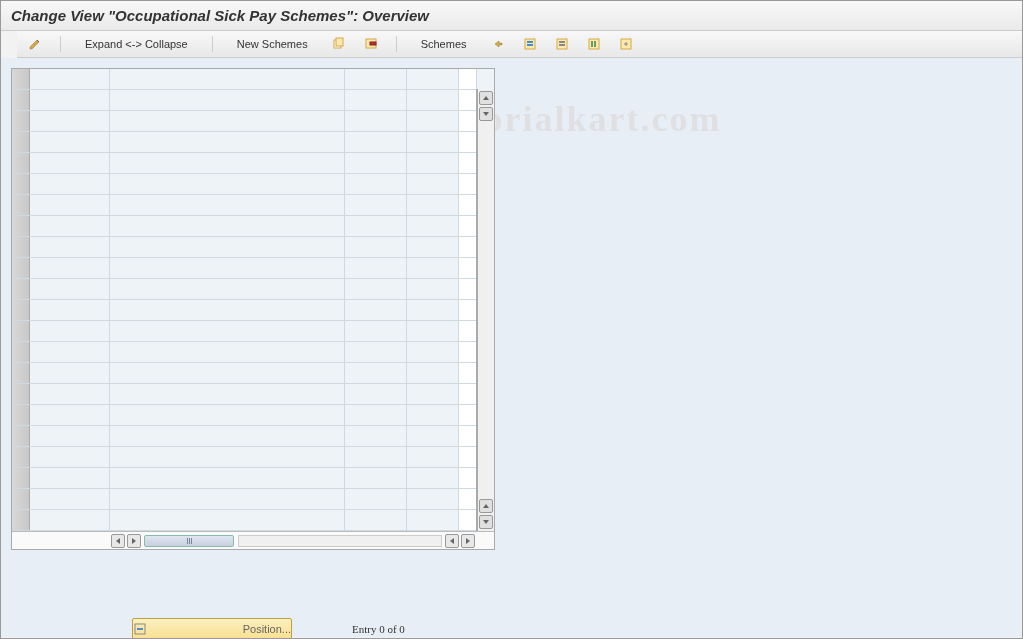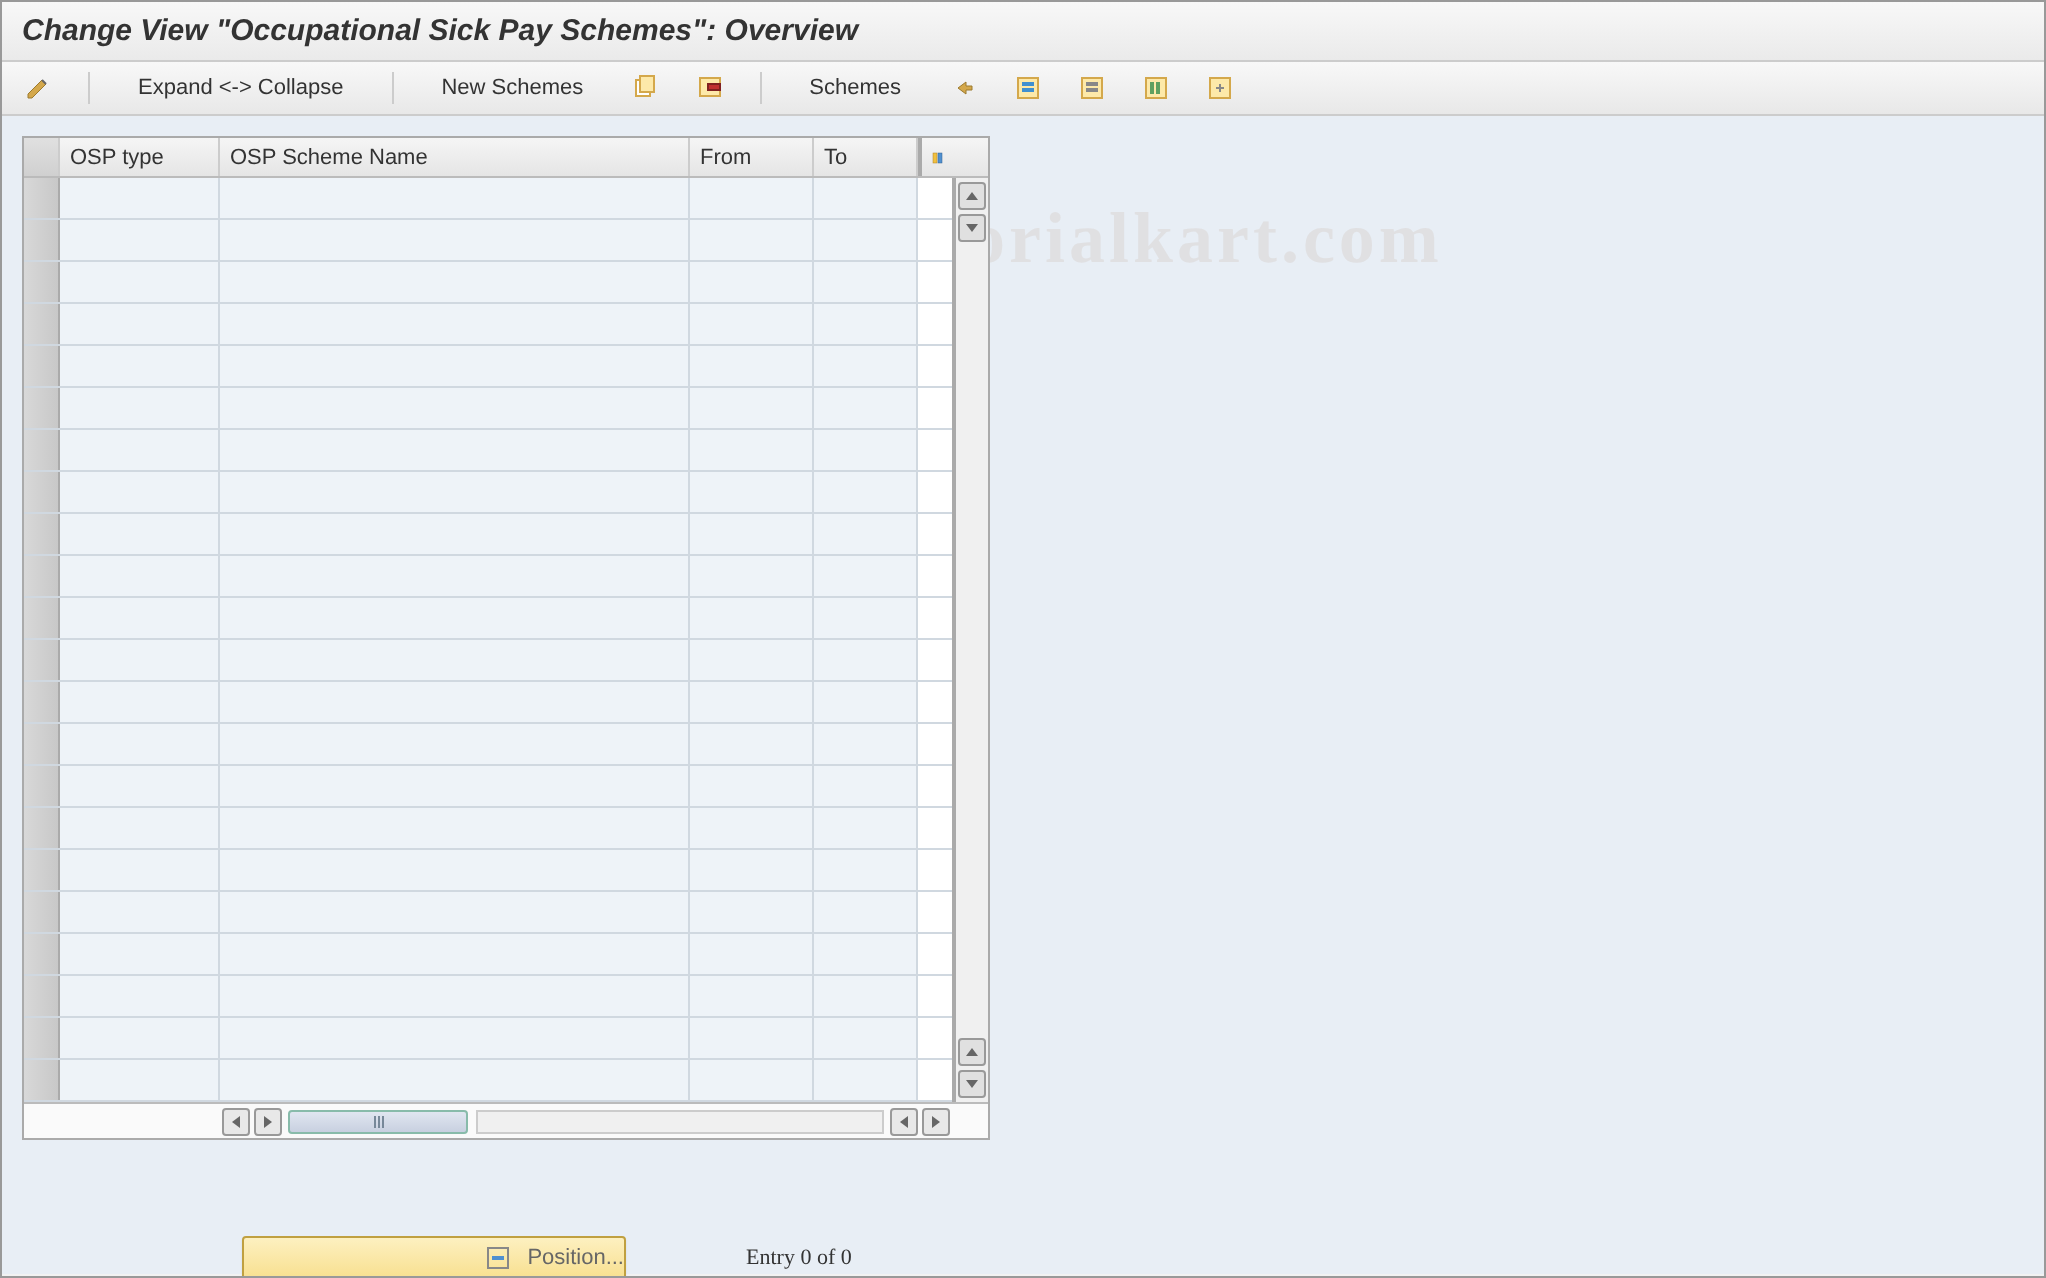--- a/index.html
+++ b/index.html
@@ -18,20 +18,21 @@
     .toolbar {
       background: linear-gradient(#f8f8f8, #e8e8e8);
       border-bottom: 1px solid #ccc;
       padding: 13px 8px;
       display: flex;
       align-items: center;
       gap: 12px;
       font-size: 11px;
       color: #333;
       height: 26px;
+      margin-left: 16px;
     }
     .toolbar-icon-btn {
       width: 20px; height: 20px;
       display: inline-flex; align-items: center; justify-content: center;
       cursor: pointer;
       border: 1px solid transparent;
       border-radius: 2px;
     }
     .toolbar-text-btn {
       padding: 2px 8px;
@@ -128,33 +129,34 @@
     
     .footer-row {
       position: absolute;
       left: 120px;
       top: 560px;
       display: flex;
       align-items: center;
       gap: 60px;
     }
     .position-btn {
-      width: 192px;
+      width: 160px;
       height: 22px;
       background: linear-gradient(#fdf0c0,#f8e090);
       border: 1px solid #c0a040;
       border-radius: 2px;
       display: flex;
       align-items: center;
-      justify-content: flex-end;
+      justify-content: space-between;
       gap: 8px;
       font-size: 11px;
       color: #666;
       cursor: pointer;
       box-shadow: 0 1px 1px rgba(0,0,0,0.1);
+      margin-left: 11px;
     }
     .position-btn .icon { width:14px;height:14px;display:flex;align-items:center;justify-content:center;}
     .entry-text { font-size: 11px; color: #333; font-family: Liberation Serif, serif; }
     
     .watermark {
       position: absolute;
       top: 40px;
       left: 0;
       width: 100%;
       text-align: center;
@@ -228,33 +230,20 @@
         <rect x="2" y="2" width="10" height="10" fill="#fde9a9" stroke="#d4a84b"></rect>
         <path d="M5 7 L9 7 M7 5 L7 9" stroke="#888" stroke-width="1"></path>
       </svg>
   </div>
 </div>
 
 <div class="content-area">
   <div class="watermark">© www.tutorialkart.com</div>
 
   <div class="table-container">
-    <div class="table-header-row">
-      <div class="th th-select"></div>
-      <div class="th th-osptype">OSP type</div>
-      <div class="th th-ospname">OSP Scheme Name</div>
-      <div class="th th-from">From</div>
-      <div class="th th-to">To</div>
-      <div class="th th-config">
-        <svg width="12" height="12" viewBox="0 0 12 12">
-            <rect x="1" y="1" width="4" height="10" fill="#f0c040" stroke="#b08020" stroke-width="0.5"></rect>
-            <rect x="6" y="1" width="4" height="10" fill="#5090d0" stroke="#306090" stroke-width="0.5"></rect>
-          </svg>
-      </div>
-    </div>
 
     <div class="table-body" id="table-body">
         <div class="tr">
           <div class="td td-select"></div>
           <div class="td td-osptype"></div>
           <div class="td td-ospname"></div>
           <div class="td td-from"></div>
           <div class="td td-to"></div>
           <div class="td td-pad"></div>
         </div>

